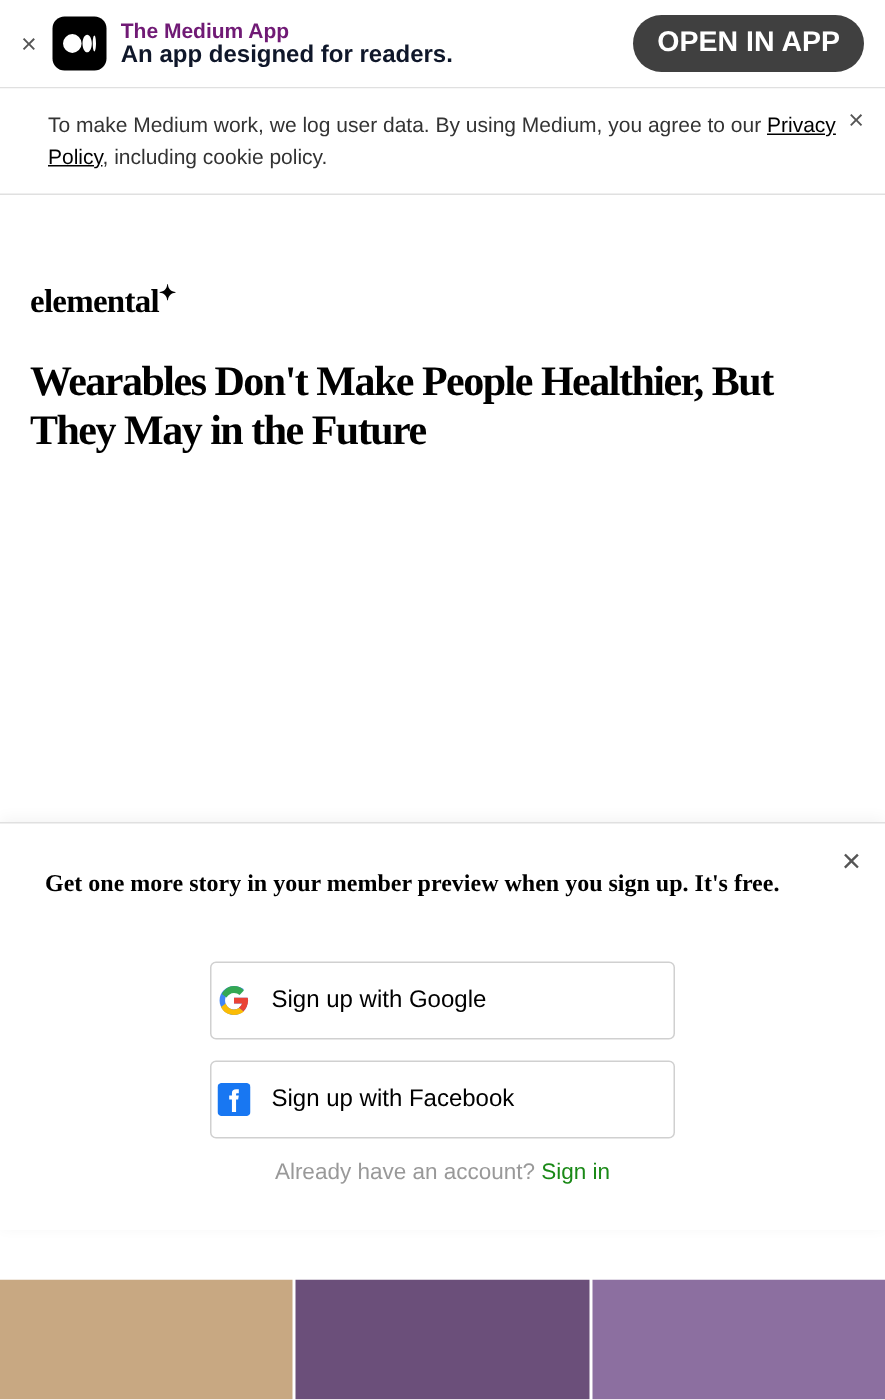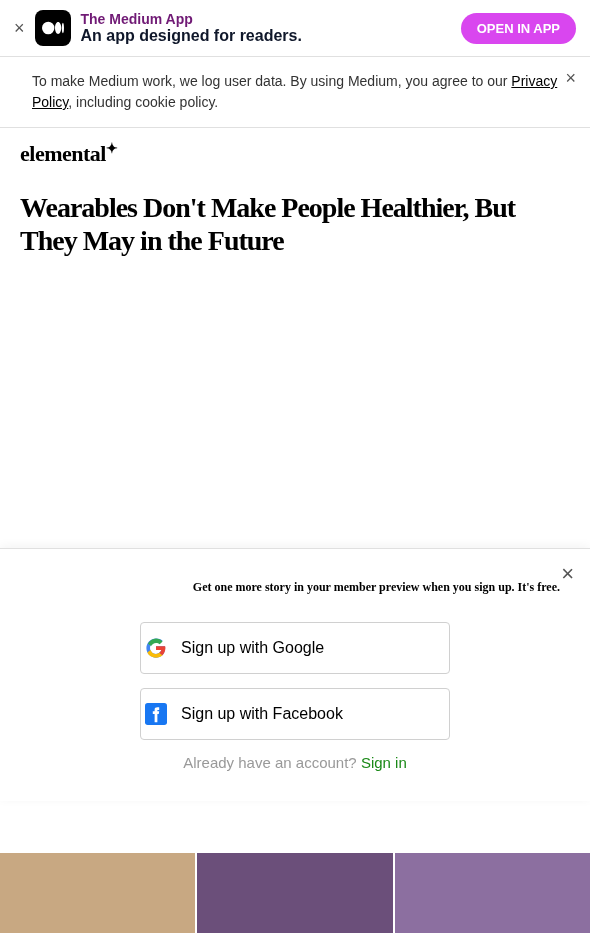--- a/index.html
+++ b/index.html
@@ -51,26 +51,26 @@
       font-size: 14px;
       font-weight: 600;
       color: #701a75;
     }
     .app-banner-subtitle {
       font-size: 16px;
       color: #0f172a;
       font-weight: bold;
     }
     .app-banner-btn {
-      background: #d946ef;
+      background: #404040;
       color: #fff;
       border: none;
       border-radius: 20px;
       padding: 8px 16px;
-      font-size: 13px;
+      font-size: 19px;
       font-weight: 600;
       cursor: pointer;
       white-space: nowrap;
     }
 
     
     .cookie-notice {
       background: #fff;
       border-bottom: 1px solid #e0e0e0;
       padding: 14px 32px;
@@ -96,20 +96,21 @@
     
     .publication-header {
       padding: 12px 20px 0 20px;
     }
     .publication-name {
       font-size: 22px;
       font-weight: 700;
       color: #000;
       letter-spacing: -0.5px;
       font-family: Georgia, serif;
+      margin-top: 45px;
     }
     .publication-name .star {
       font-style: normal;
       font-size: 18px;
       vertical-align: super;
       font-size: 14px;
     }
 
     
     .article-area {
@@ -138,27 +139,27 @@
     .modal-close {
       position: absolute;
       top: 14px;
       right: 16px;
       font-size: 22px;
       color: #555;
       cursor: pointer;
       line-height: 1;
     }
     .modal-heading {
-      text-align: right;
-      font-size: 12px;
+      text-align: left;
+      font-size: 16px;
       font-weight: 700;
       color: #000;
       font-family: Georgia, serif;
       line-height: 1.4;
-      margin-bottom: 26px;
+      margin-bottom: 40px;
       padding: 0 10px;
     }
 
     .signup-btn {
       display: flex;
       align-items: center;
       justify-content: flex-start;
       gap: 14px;
       width: 100%;
       max-width: 310px;

